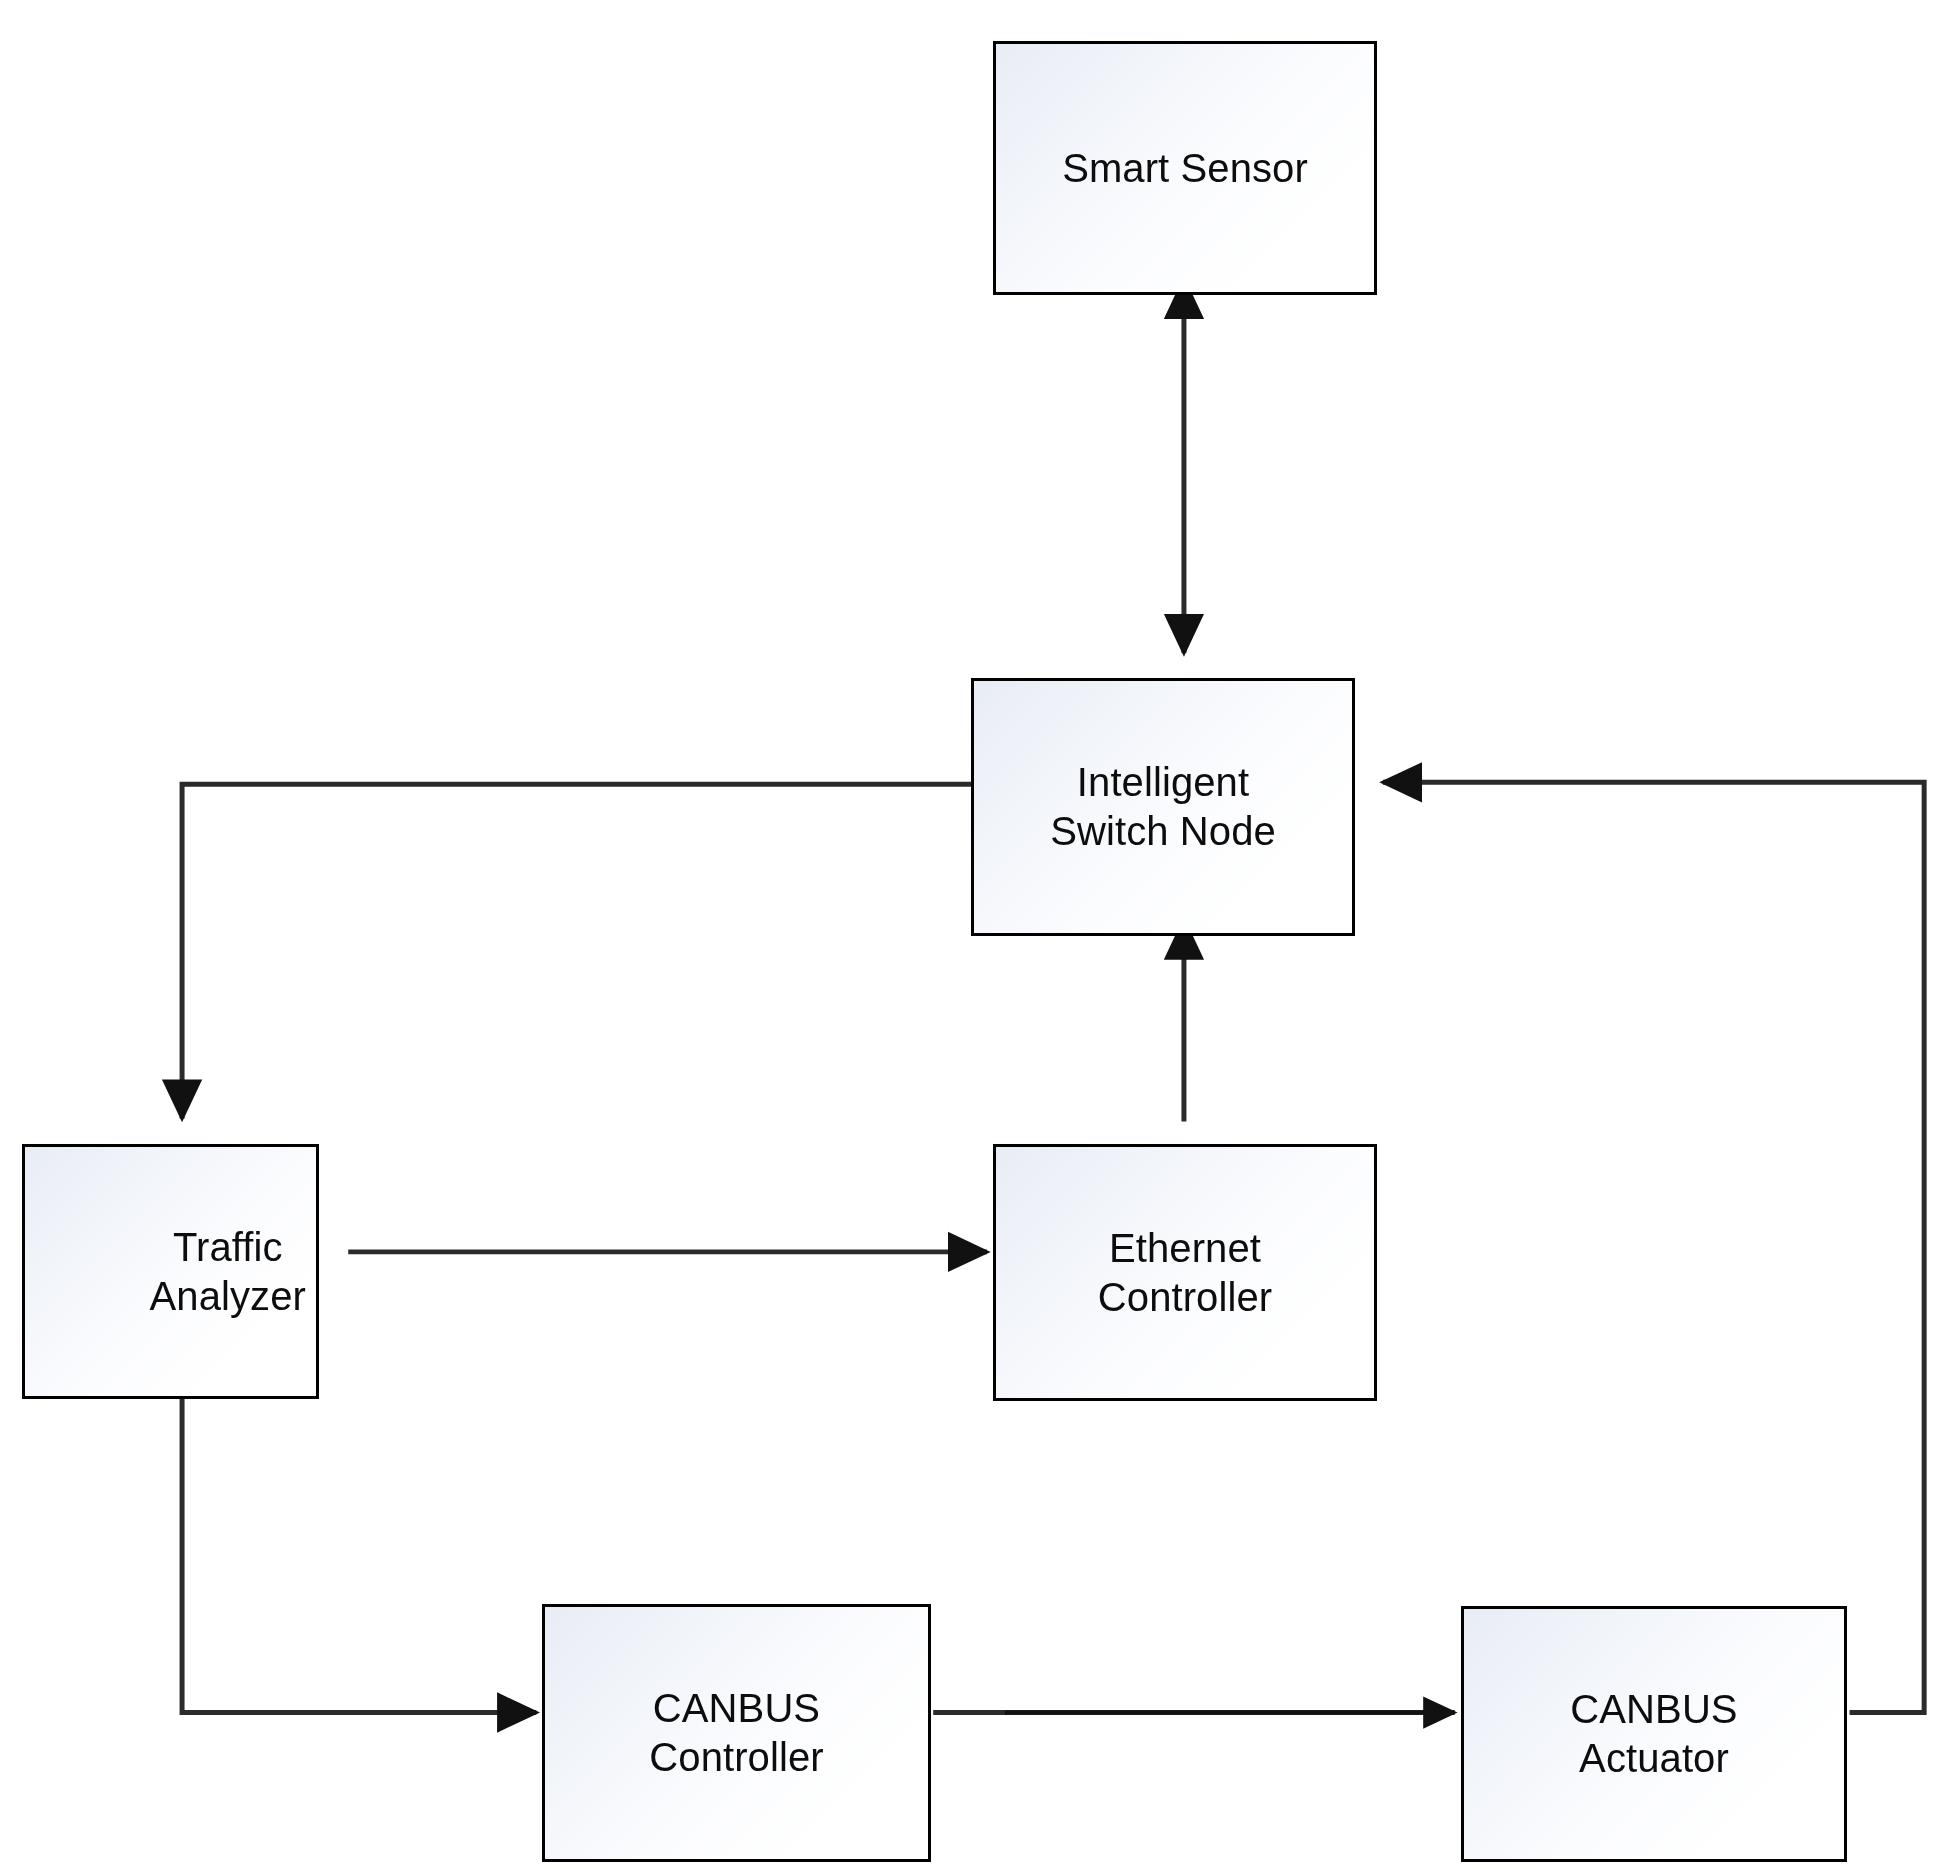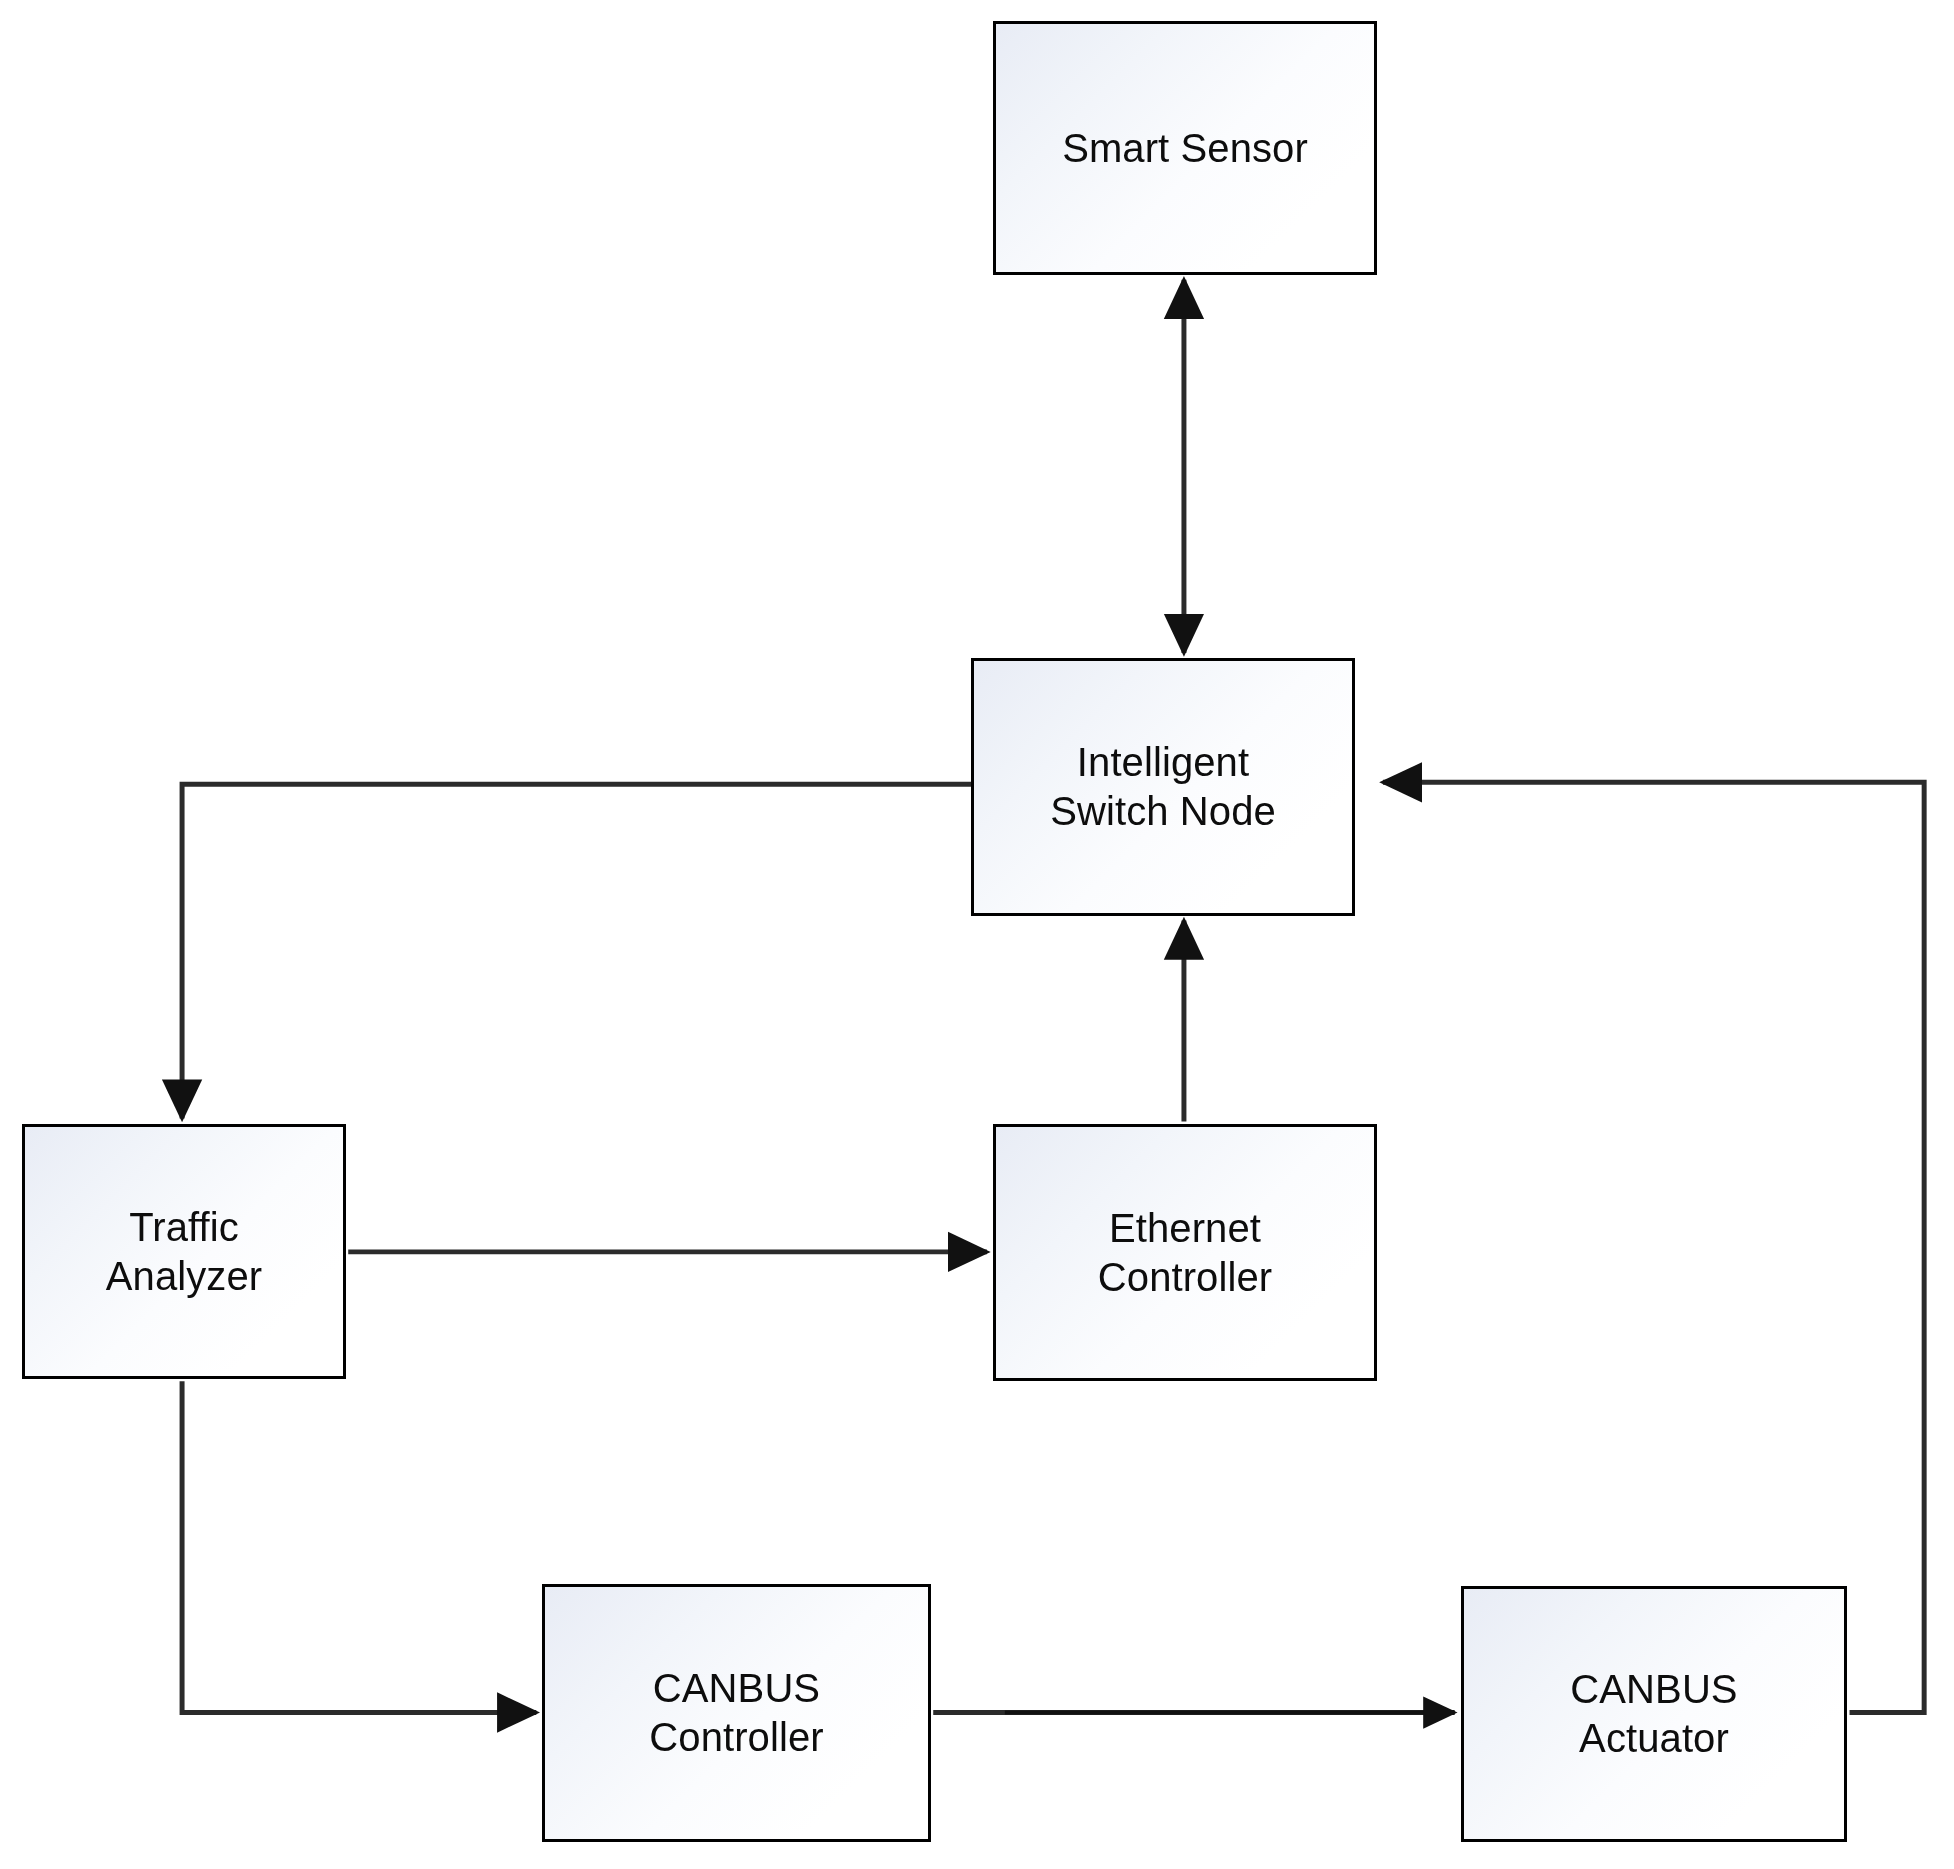--- a/index.html
+++ b/index.html
@@ -29,34 +29,35 @@
   .node-box {
     position: absolute;
     box-sizing: border-box;
     border: 3px solid #000000;
     background: linear-gradient(135deg, #e8ecf5 0%, #f2f5fa 28%, #fbfcfe 55%, #ffffff 80%);
     display: flex;
     align-items: center;
     justify-content: center;
     text-align: center;
     z-index: 2;
+    margin-top: 20px;
   }
   .node-label {
     font-size: 40px;
     line-height: 1.22;
     color: #0d0d0d;
     font-weight: 400;
     letter-spacing: 0.1px;
     white-space: pre-line;
     padding: 0 10px;
   }
   
   #node-smart-sensor       { left: 993px;  top: 21px;   width: 384px; height: 254px; }
   #node-intelligent-switch { left: 971px;  top: 658px;  width: 384px; height: 258px; }
-  #node-traffic-analyzer   { left: 22px;   top: 1124px; width: 324px; height: 255px; }
+  #node-traffic-analyzer   { left: 22px;   top: 1124px; width: 297px; height: 255px; justify-content: flex-end; }
   #node-ethernet-ctrl      { left: 993px;  top: 1124px; width: 384px; height: 257px; }
   #node-canbus-ctrl        { left: 542px;  top: 1584px; width: 389px; height: 258px; }
   #node-canbus-actuator    { left: 1461px; top: 1586px; width: 386px; height: 256px; }
 </style>
 </head>
 <body>
 
 <div id="diagram-canvas">
 
   <svg id="edge-layer" viewBox="0 0 1964 1879" width="1954" height="1870" xmlns="http://www.w3.org/2000/svg">

